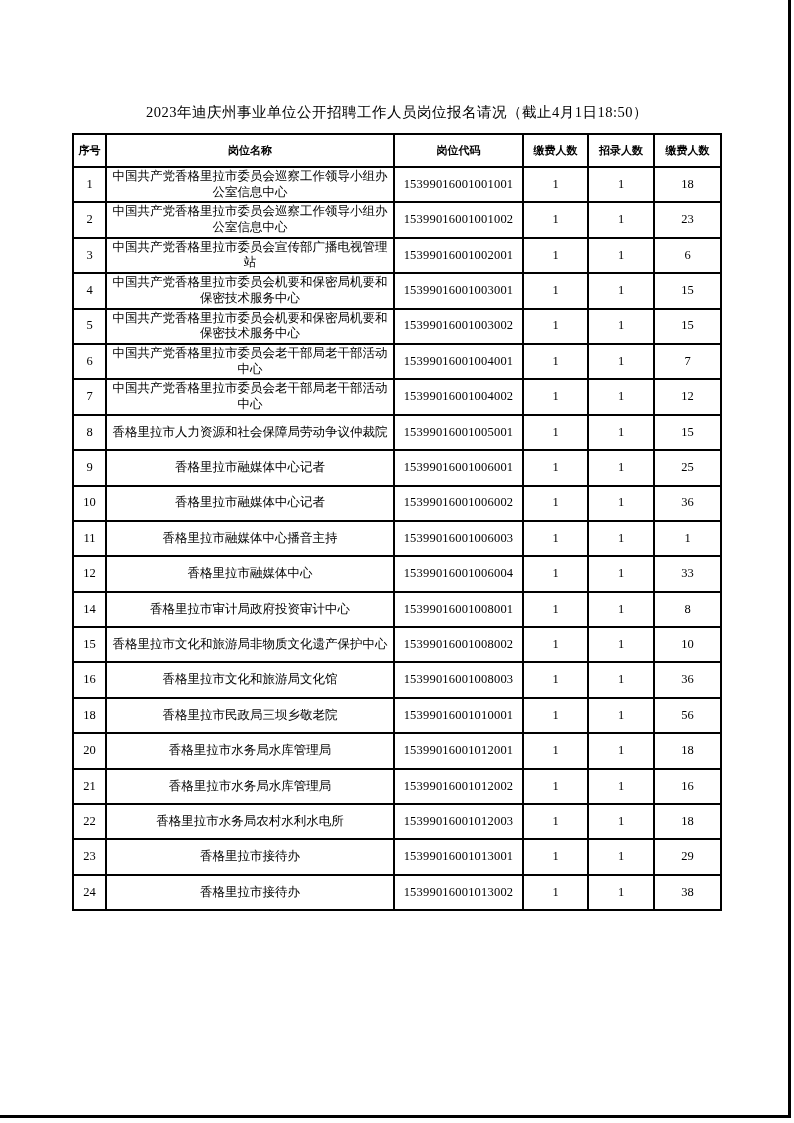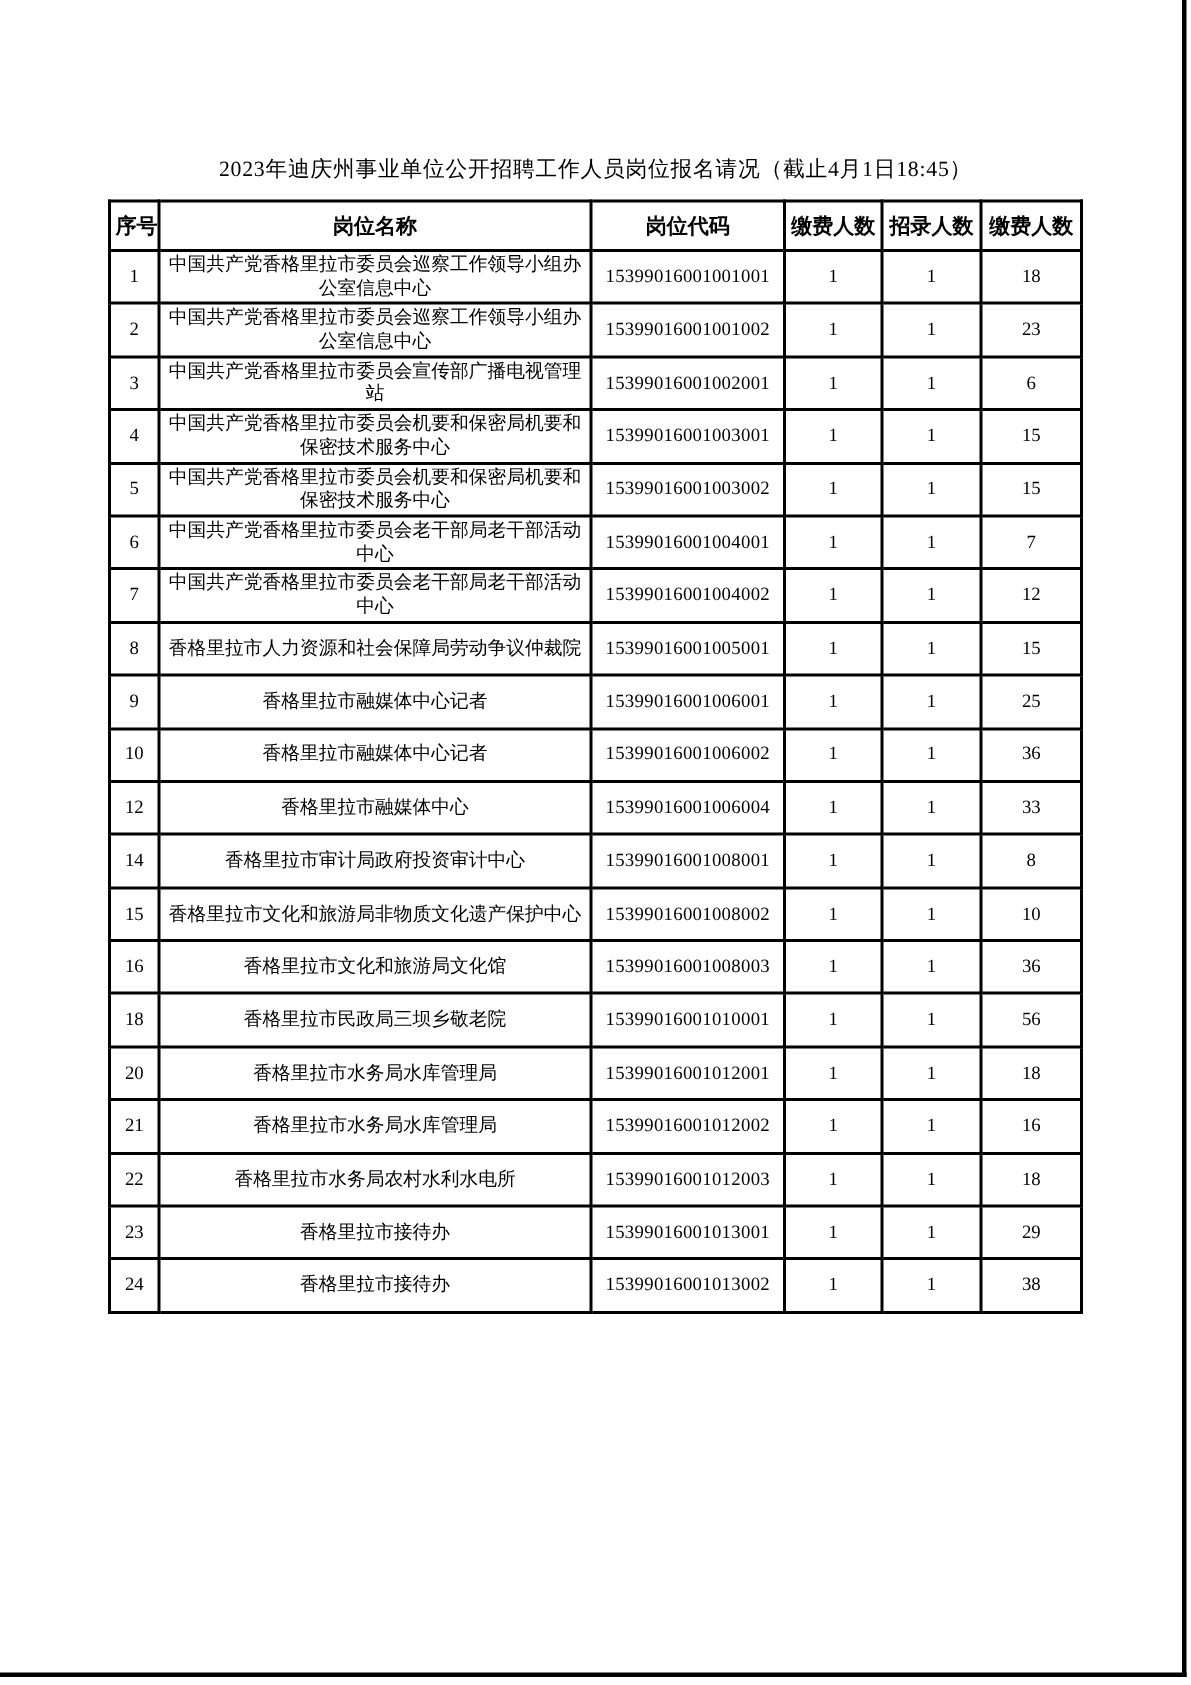--- a/index.html
+++ b/index.html
@@ -35,21 +35,21 @@
     text-align: center;
     vertical-align: middle;
     padding: 1px 3px;
     overflow: hidden;
   }
   table.jobs thead tr { height: 33px; }
   table.jobs tbody tr { height: 35.4px; }
   table.jobs th {
     font-family: "Liberation Sans", "DejaVu Sans", sans-serif;
     font-weight: bold;
-    font-size: 14px;
+    font-size: 11px;
     white-space: nowrap;
   }
   table.jobs td {
     font-size: 12.5px;
     line-height: 1.25;
   }
   td.c-code { font-size: 13px; letter-spacing: 0.2px; white-space: nowrap; margin-left: 35px; }
   td.c-name { padding: 1px 6px; }
   
   .page-edge-right {
@@ -61,21 +61,21 @@
   .page-edge-bottom {
     position: absolute;
     left: 0; top: 1115px;
     width: 791px; height: 3px;
     background: #000000;
   }
 </style>
 </head>
 <body>
 
-<div class="doc-title">2023年迪庆州事业单位公开招聘工作人员岗位报名请况（截止4月1日18:45）</div>
+<div class="doc-title">2023年迪庆州事业单位公开招聘工作人员岗位报名请况（截止4月1日18:50）</div>
 
 <table class="jobs">
   <colgroup>
     <col style="width:33px">
     <col style="width:288px">
     <col style="width:129px">
     <col style="width:65px">
     <col style="width:66px">
     <col style="width:67px">
   </colgroup>
@@ -164,20 +164,28 @@
       </tr>
       <tr>
         <td>10</td>
         <td class="c-name">香格里拉市融媒体中心记者</td>
         <td class="c-code">15399016001006002</td>
         <td>1</td>
         <td>1</td>
         <td>36</td>
       </tr>
       <tr>
+        <td>11</td>
+        <td class="c-name">香格里拉市融媒体中心播音主持</td>
+        <td class="c-code">15399016001006003</td>
+        <td>1</td>
+        <td>1</td>
+        <td>1</td>
+      </tr>
+      <tr>
         <td>12</td>
         <td class="c-name">香格里拉市融媒体中心</td>
         <td class="c-code">15399016001006004</td>
         <td>1</td>
         <td>1</td>
         <td>33</td>
       </tr>
       <tr>
         <td>14</td>
         <td class="c-name">香格里拉市审计局政府投资审计中心</td>

